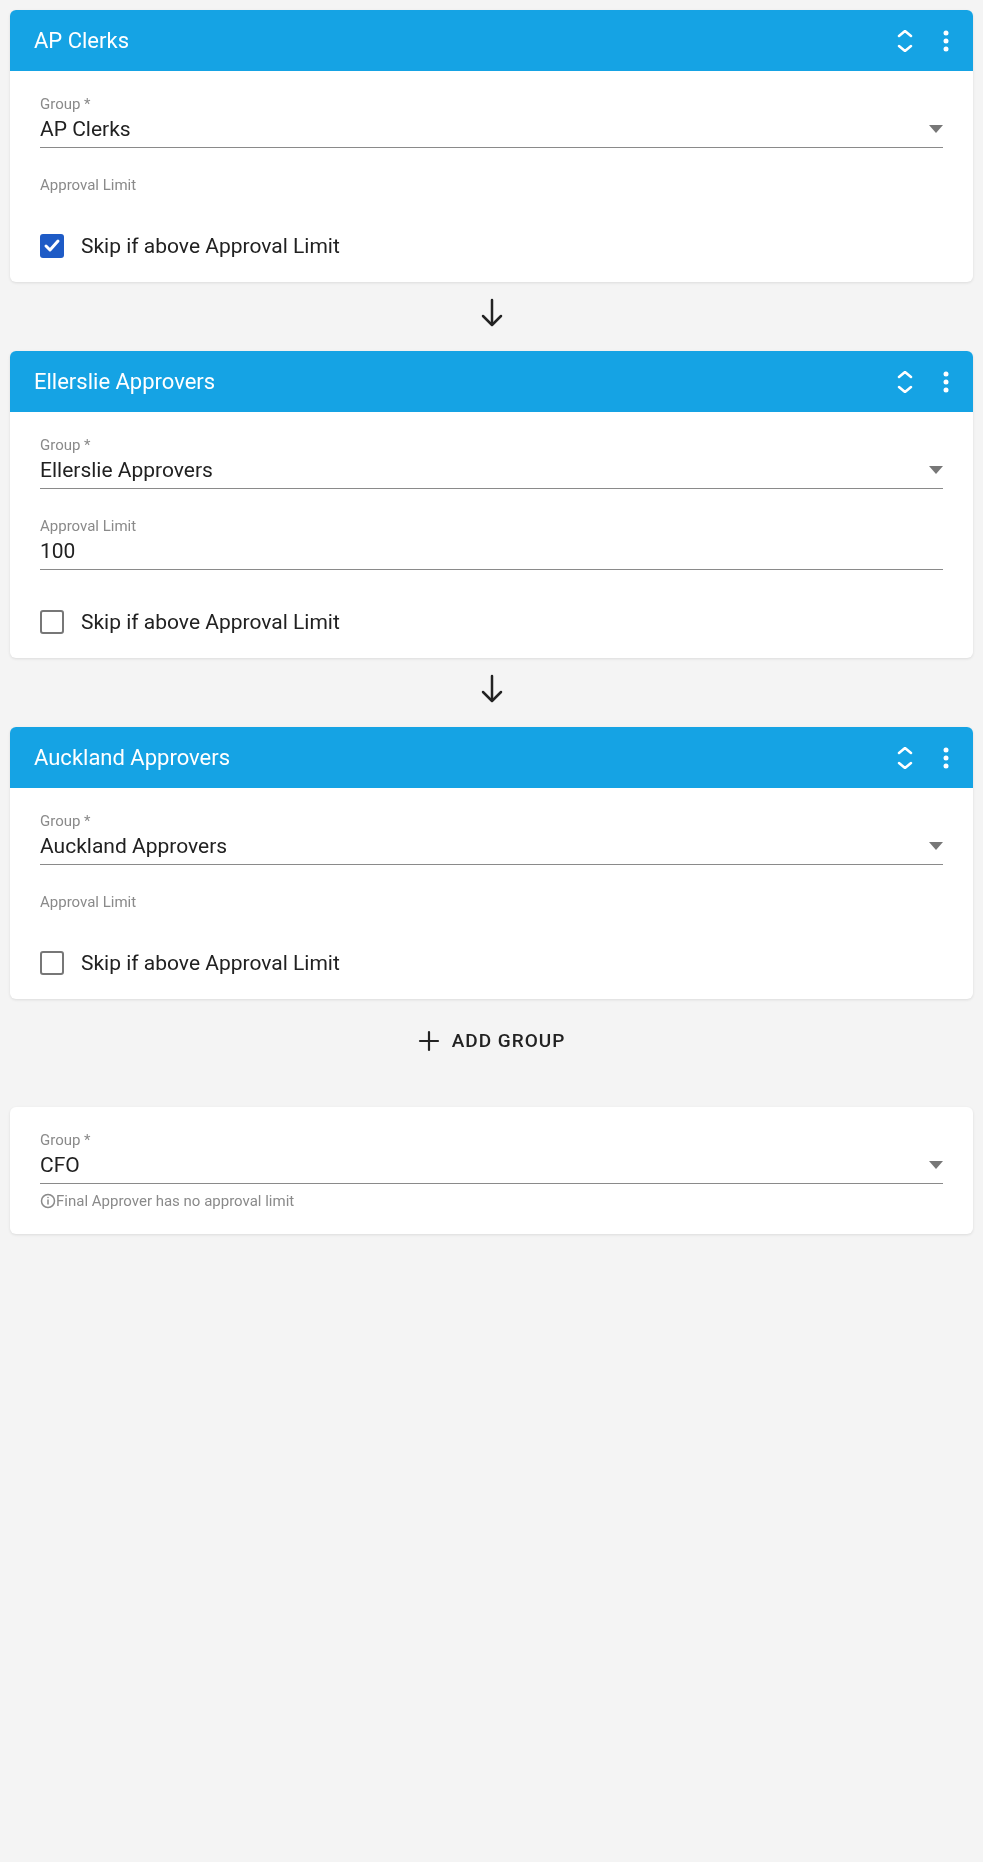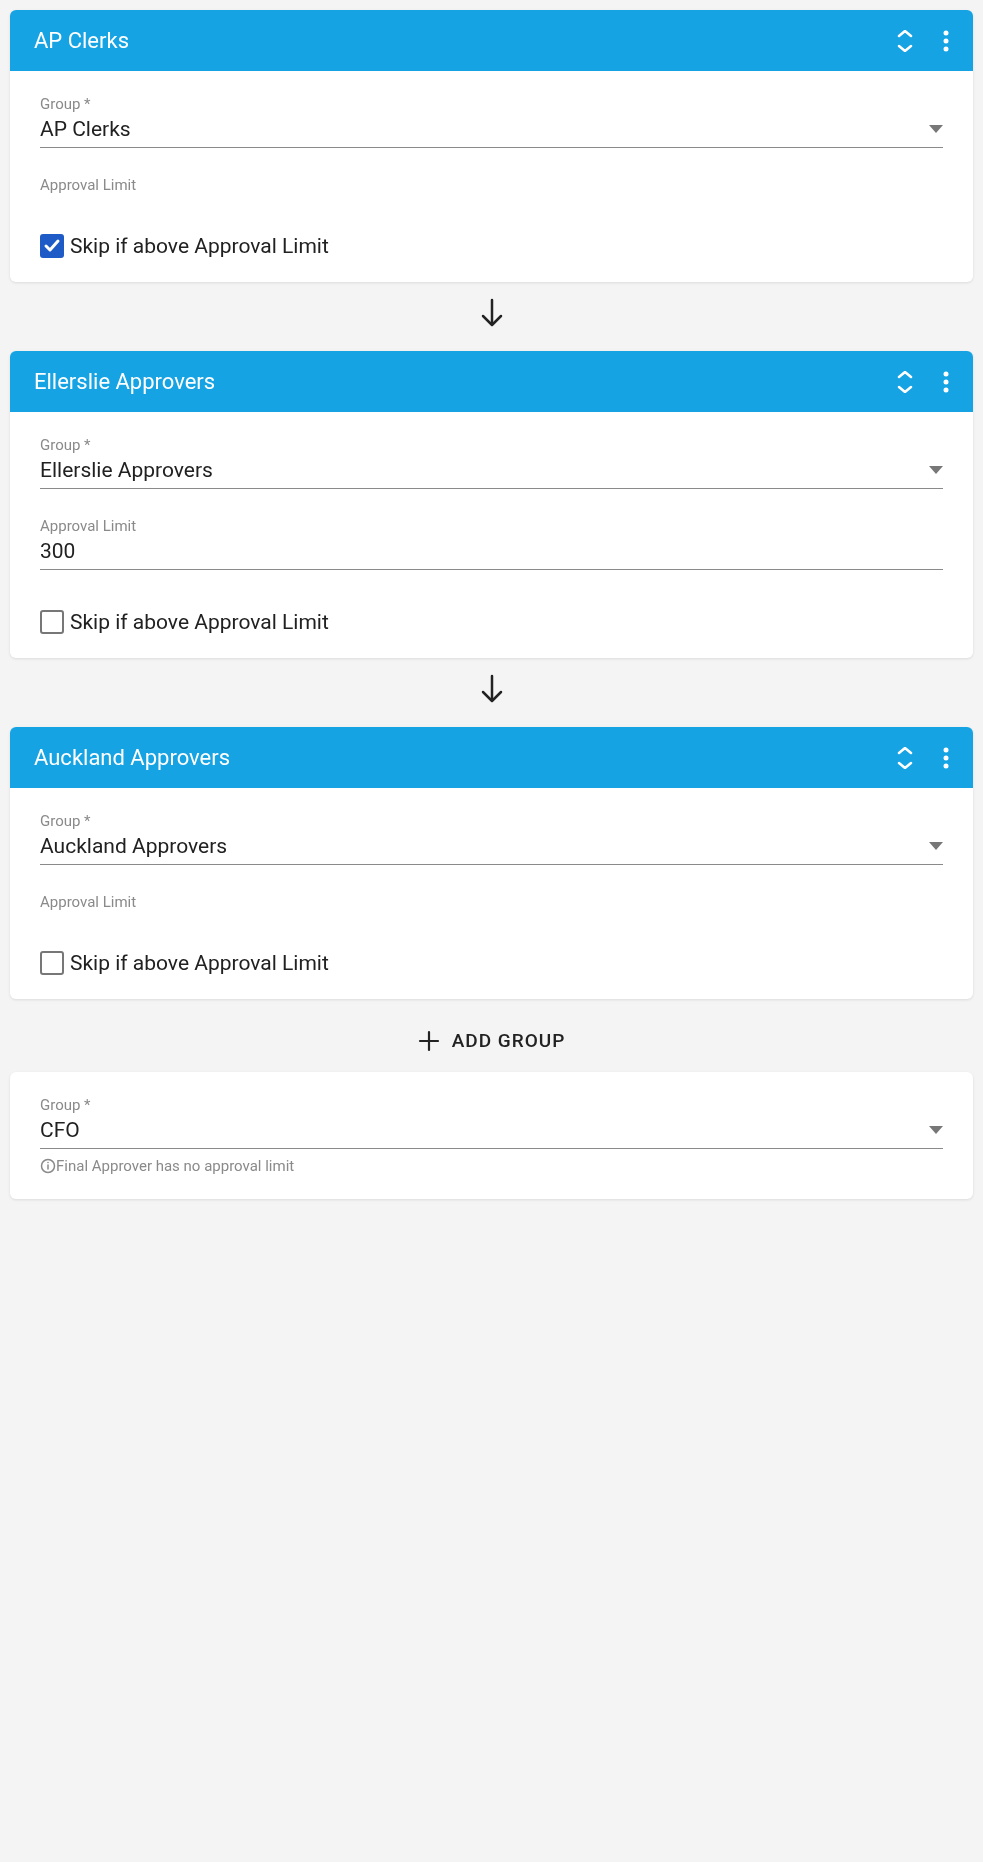--- a/index.html
+++ b/index.html
@@ -64,21 +64,21 @@
   .field-value {
     font-size: 21px;
     color: #212121;
   }
   .dropdown-caret {
     color: #777;
   }
   .checkbox-row {
     display: flex;
     align-items: flex-start;
-    gap: 6px;
+    gap: 17px;
     margin-top: 40px;
   }
   .checkbox-box {
     width: 24px;
     height: 24px;
     border-radius: 3px;
     display: flex;
     align-items: center;
     justify-content: center;
     cursor: pointer;
@@ -97,21 +97,21 @@
   .arrow-between {
     text-align: center;
     padding: 16px 0;
     font-size: 30px;
     color: #222;
   }
   .add-group-row {
     display: flex;
     align-items: center;
     justify-content: center;
-    padding: 30px 0 20px 0;
+    padding: 30px 0 55px 0;
     gap: 12px;
     cursor: pointer;
   }
   .add-group-row .plus {
     font-size: 26px;
     font-weight: 400;
     color: #222;
   }
   .add-group-row .label {
     font-size: 19px;
@@ -213,21 +213,21 @@
         <span class="dropdown-caret">
           <svg width="14" height="8" viewBox="0 0 14 8" fill="#777">
               <polygon points="0,0 14,0 7,8"></polygon>
             </svg>
         </span>
       </div>
     </div>
     <div class="field">
       <span class="field-label">Approval Limit</span>
       <div class="field-value-row">
-        <span class="field-value">300</span>
+        <span class="field-value">100</span>
       </div>
     </div>
     <div class="checkbox-row">
       <div class="checkbox-box unchecked"></div>
       <span class="checkbox-label">Skip if above Approval Limit</span>
     </div>
   </div>
 </div>
 
 <div class="arrow-between">

